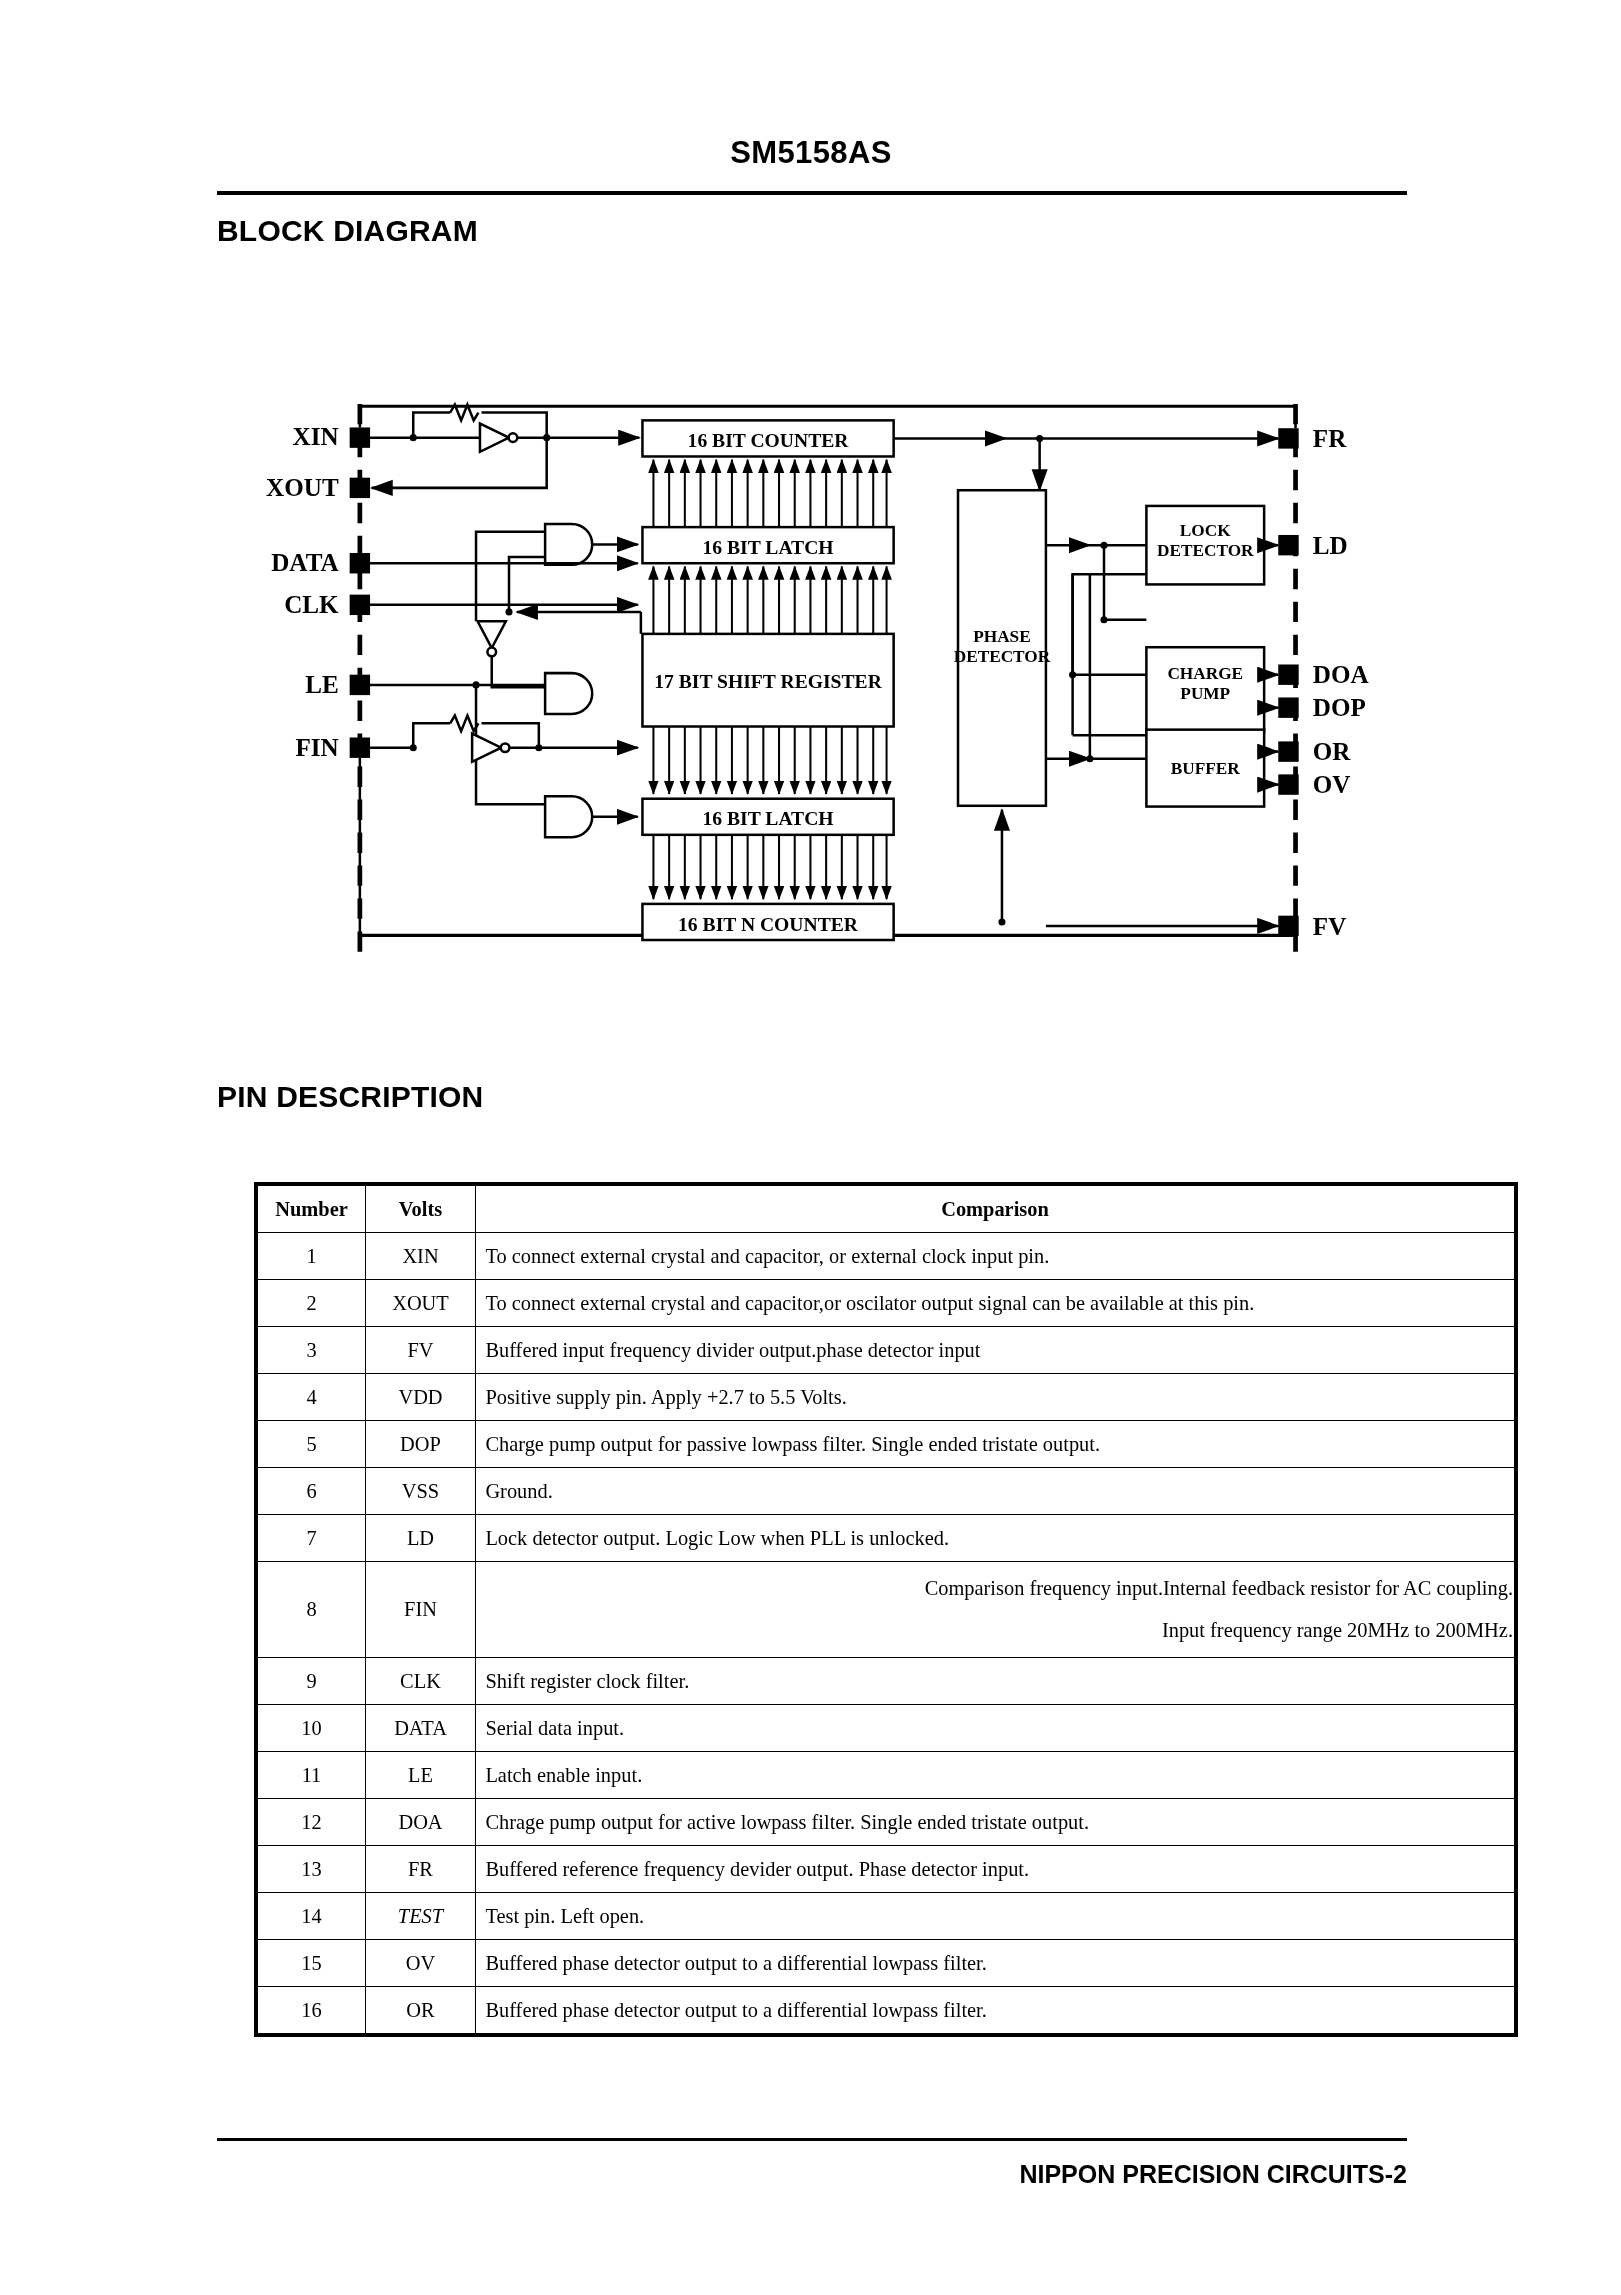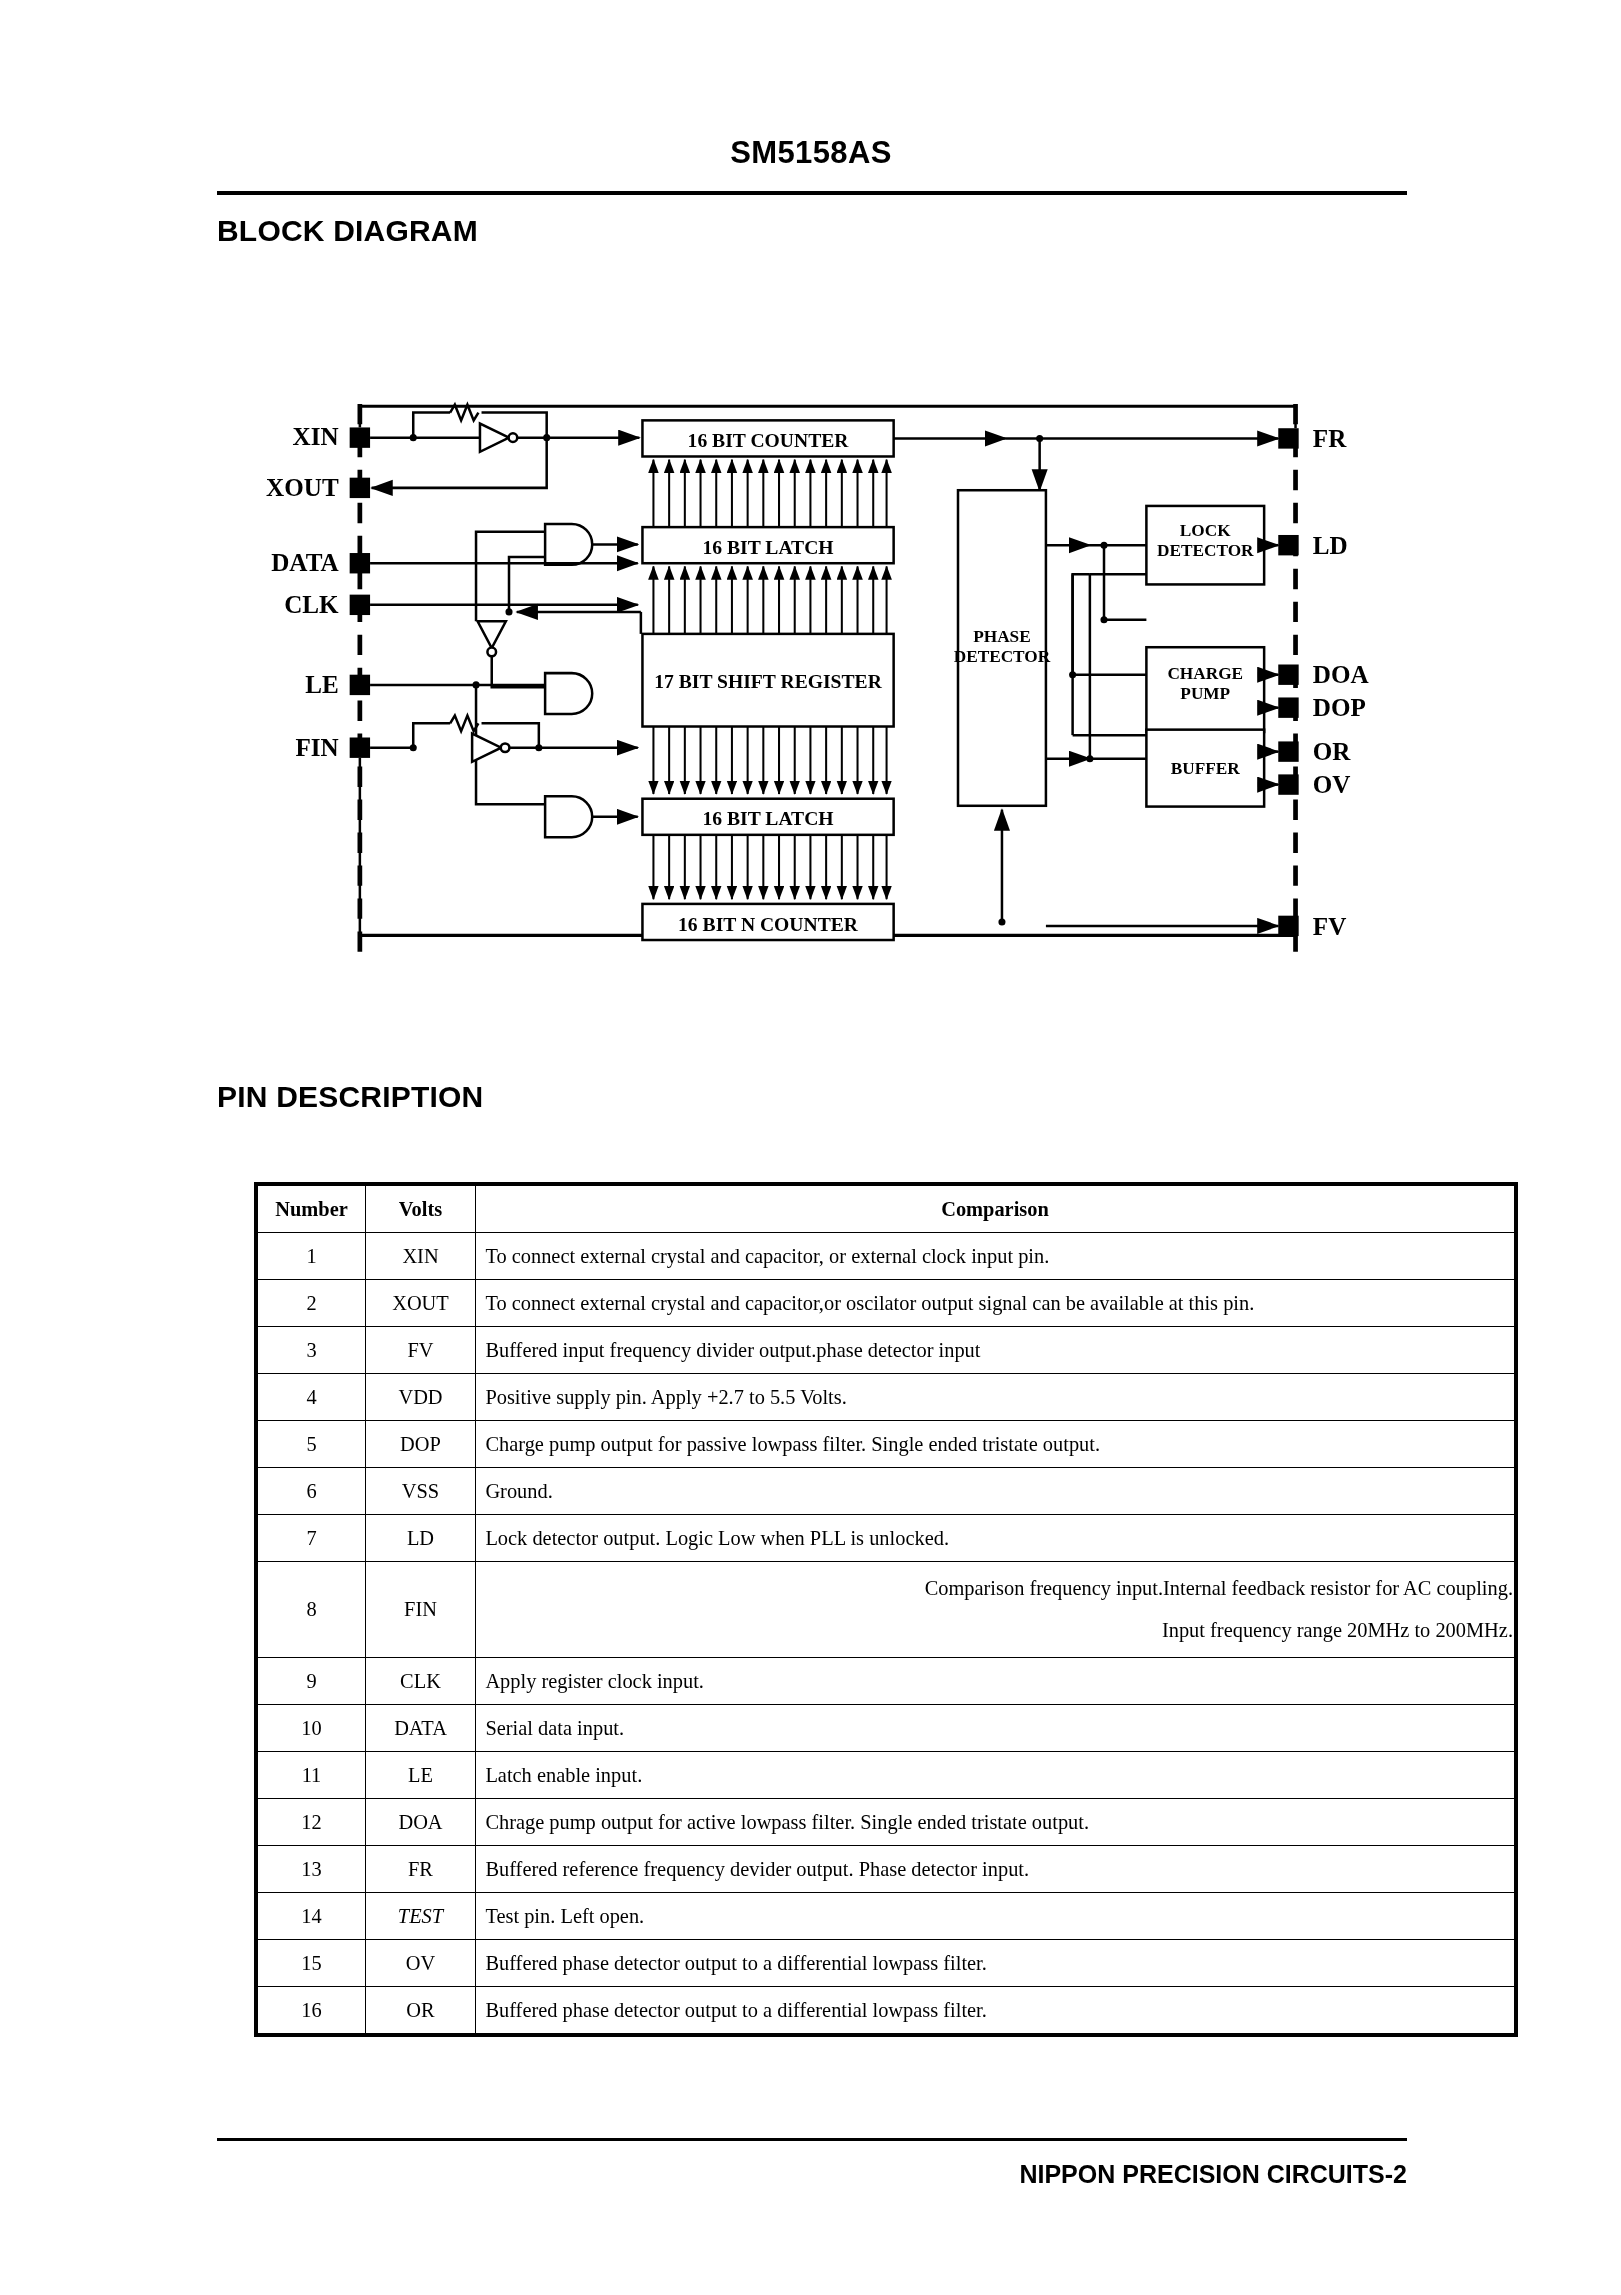--- a/index.html
+++ b/index.html
@@ -368,21 +368,21 @@
             <td class="num" style="text-align: center;">8</td>
             <td class="name" style="text-align: center;">FIN</td>
             <td class="desc" style="text-align: right; padding-left: 9.4px;">
               <span style="display: block;">Comparison frequency input.Internal feedback resistor for AC coupling.</span>
               <span style="display: block; margin-top: 19px;">Input frequency range 20MHz to 200MHz.</span>
             </td>
           </tr>
           <tr style="height: 47px;">
             <td class="num" style="text-align: center;">9</td>
             <td class="name" style="text-align: center;">CLK</td>
-            <td class="desc" style="text-align: left; padding-left: 9.4px;">Apply register clock input.</td>
+            <td class="desc" style="text-align: left; padding-left: 9.4px;">Shift register clock filter.</td>
           </tr>
           <tr style="height: 47px;">
             <td class="num" style="text-align: center;">10</td>
             <td class="name" style="text-align: center;">DATA</td>
             <td class="desc" style="text-align: left; padding-left: 9.4px;">Serial data input.</td>
           </tr>
           <tr style="height: 47px;">
             <td class="num" style="text-align: center;">11</td>
             <td class="name" style="text-align: center;">LE</td>
             <td class="desc" style="text-align: left; padding-left: 9.4px;">Latch enable input.</td>

